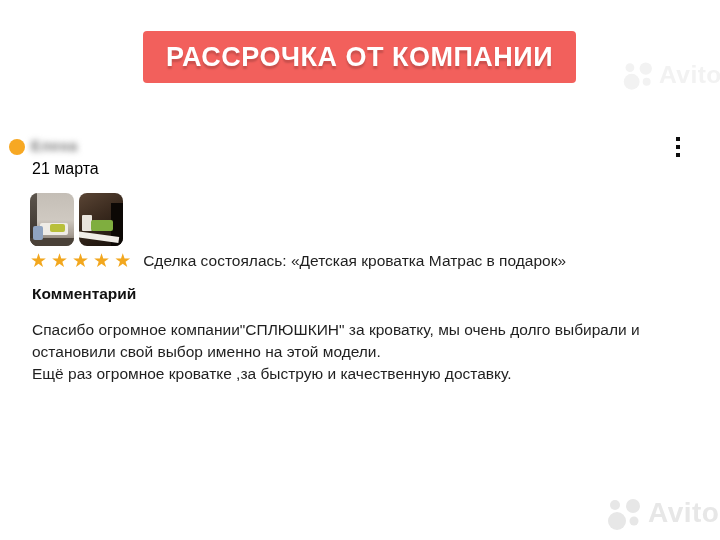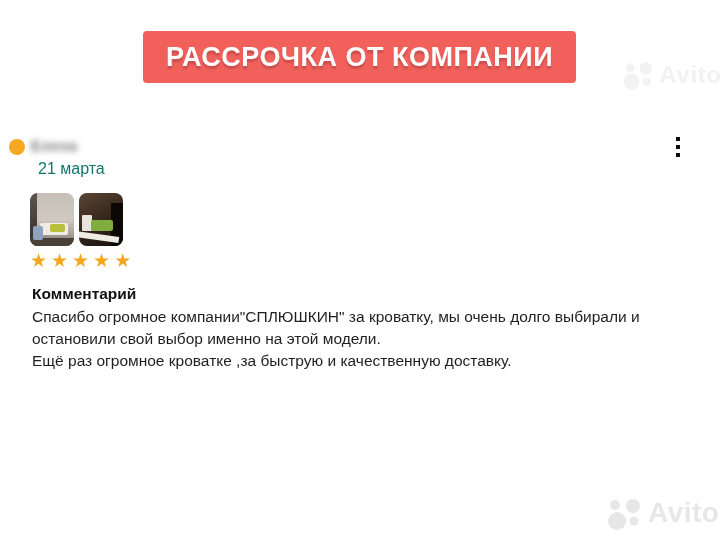--- a/index.html
+++ b/index.html
@@ -42,21 +42,21 @@
     background:#f7a823;
   }
   .author-name {
     position:absolute; left:31px; top:138px;
     font-size:14px; font-weight:bold; color:#6f6f6f;
     filter:blur(3px);
     letter-spacing:1px;
   }
   .review-date {
     position:absolute; left:32px; top:160px;
-    font-size:16px; color:#0f766e;margin-left:6px;
+    font-size:16px; color:#000000;
   }
   .kebab-btn {
     position:absolute; left:666px; top:132px;
     width:24px; height:30px;
     background:none; border:none; cursor:pointer;
     display:flex; flex-direction:column; align-items:center; justify-content:center; gap:4px;
   }
   .kebab-btn .dot { width:4px; height:4px; background:#0d0d0d; }
 
   
@@ -85,21 +85,21 @@
   }
   .stars { color:#f2a71e; font-size:19px; letter-spacing:4px; line-height:1; }
   .deal-text { font-size:15.5px; color:#1f1f1f; margin-left:8px; }
 
   
   .comment {
     position:absolute; left:32px; top:283px;
     width:668px;
     font-size:15.5px; color:#1f1f1f; line-height:22px;
   }
-  .comment-heading { font-weight:bold; color:#111111; margin-bottom:1px; }
+  .comment-heading { font-weight:bold; color:#111111; margin-bottom:14px; }
 </style>
 </head>
 <body>
 
 <div class="banner">
   <span class="banner-label">РАССРОЧКА ОТ КОМПАНИИ</span>
 </div>
 
 <div class="watermark wm-top">
   <svg width="38" height="38" viewBox="0 0 38 38">
@@ -132,20 +132,21 @@
   <div class="photo photo-2">
     <div class="dark"></div>
     <div class="crib"></div>
     <div class="green"></div>
     <div class="rail"></div>
   </div>
 </div>
 
 <div class="rating-row">
   <span class="stars">★★★★★</span>
+  <span class="deal-text">Сделка состоялась: «Детская кроватка Матрас в подарок»</span>
 </div>
 
 <div class="comment">
   <div class="comment-heading">Комментарий</div>
   <div>Спасибо огромное компании"СПЛЮШКИН" за кроватку, мы очень долго выбирали и остановили свой выбор именно на этой модели.</div>
   <div>Ещё раз огромное кроватке ,за быструю и качественную доставку.</div>
 </div>
 
 <div class="watermark wm-bottom">
   <svg width="38" height="38" viewBox="0 0 38 38">

